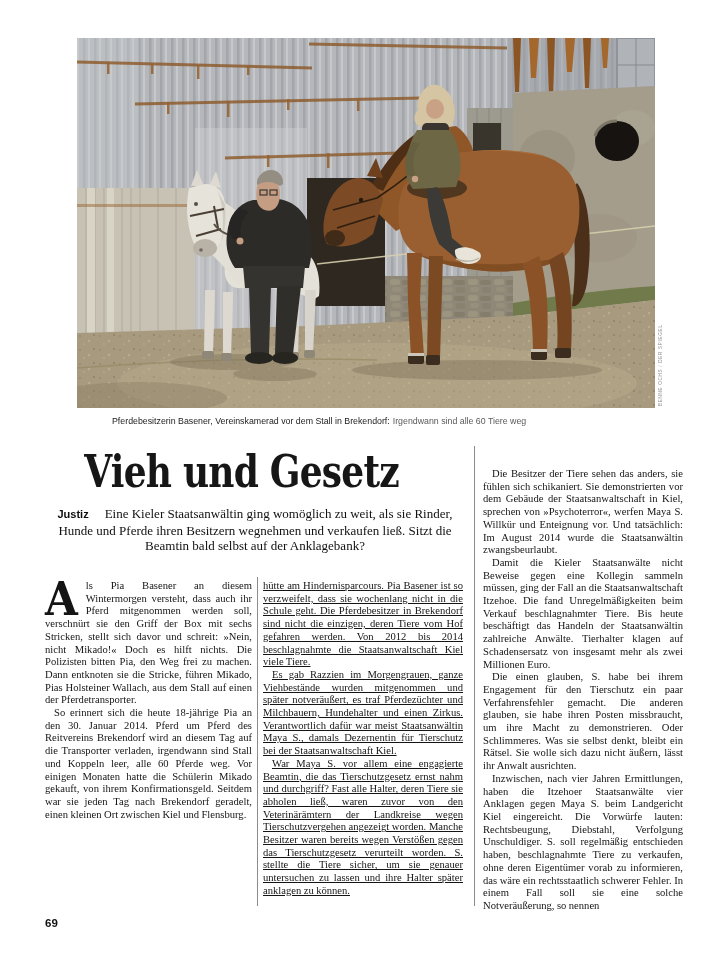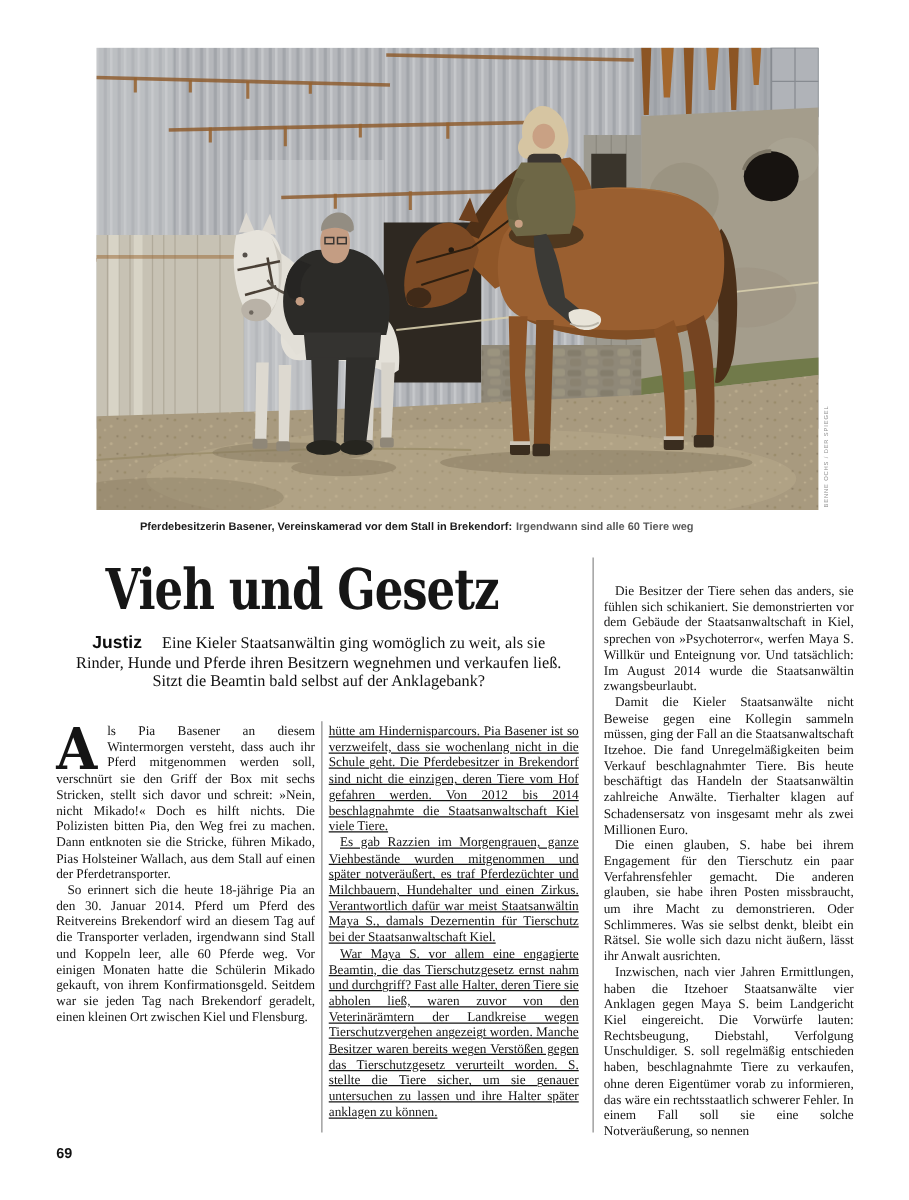--- a/index.html
+++ b/index.html
@@ -8,31 +8,31 @@
 
   .photo{position:absolute;left:77px;top:38px;width:578px;height:370px;overflow:hidden;}
   .photo svg{display:block;}
 
   .credit{position:absolute;left:658px;top:406px;transform:rotate(-90deg);transform-origin:0 0;
           font-family:"Liberation Sans",sans-serif;font-size:4.6px;letter-spacing:.7px;
           color:#8f8f8f;white-space:nowrap;}
 
   .caption{position:absolute;left:112px;top:416px;white-space:nowrap;
            font-family:"Liberation Sans",sans-serif;font-size:8.8px;color:#1c1c1c;}
-  .caption .cap-bold{font-weight:700;}
-  .caption .cap-reg{font-weight:700;color:#5a5a5a;margin-left:3px;}
+  .caption .cap-bold{font-weight:400;}
+  .caption .cap-reg{font-weight:400;color:#5a5a5a;margin-left:3px;}
 
   .headline{position:absolute;left:33px;top:448px;width:418px;text-align:center;}
   .headline-inner{display:inline-block;font-family:"DejaVu Serif",serif;font-weight:700;
                   font-size:45px;line-height:48px;letter-spacing:-1px;color:#161616;
                   transform:scaleX(.8);transform-origin:center top;white-space:nowrap;}
 
   .deck{position:absolute;left:55px;top:506px;width:400px;text-align:center;
         font-size:13px;line-height:15.6px;color:#101010;margin:0;}
-  .kicker{font-family:"Liberation Sans",sans-serif;font-weight:700;font-size:14px;
+  .kicker{font-family:"Liberation Sans",sans-serif;font-weight:700;font-size:11px;
           margin-right:16px;color:#0d0d0d;}
 
   .col{position:absolute;width:200px;text-align:justify;font-size:10.6px;line-height:12.7px;
        hyphens:auto;-webkit-hyphens:auto;word-spacing:-0.2px;}
   .col p{margin:0;}
   .col p.ind{text-indent:9px;}
   #col1{left:45px;top:580px;width:207px;}
   #col2{left:263px;top:580px;text-decoration:underline;}
   #col3{left:483px;top:468px;}
 

